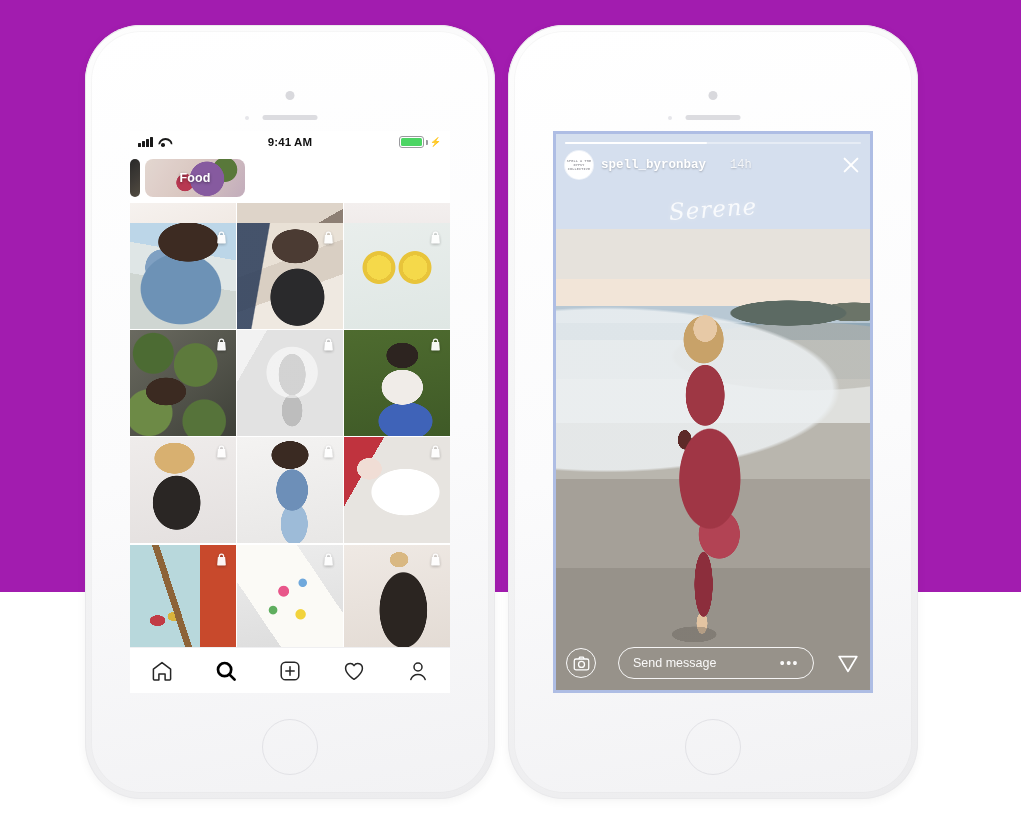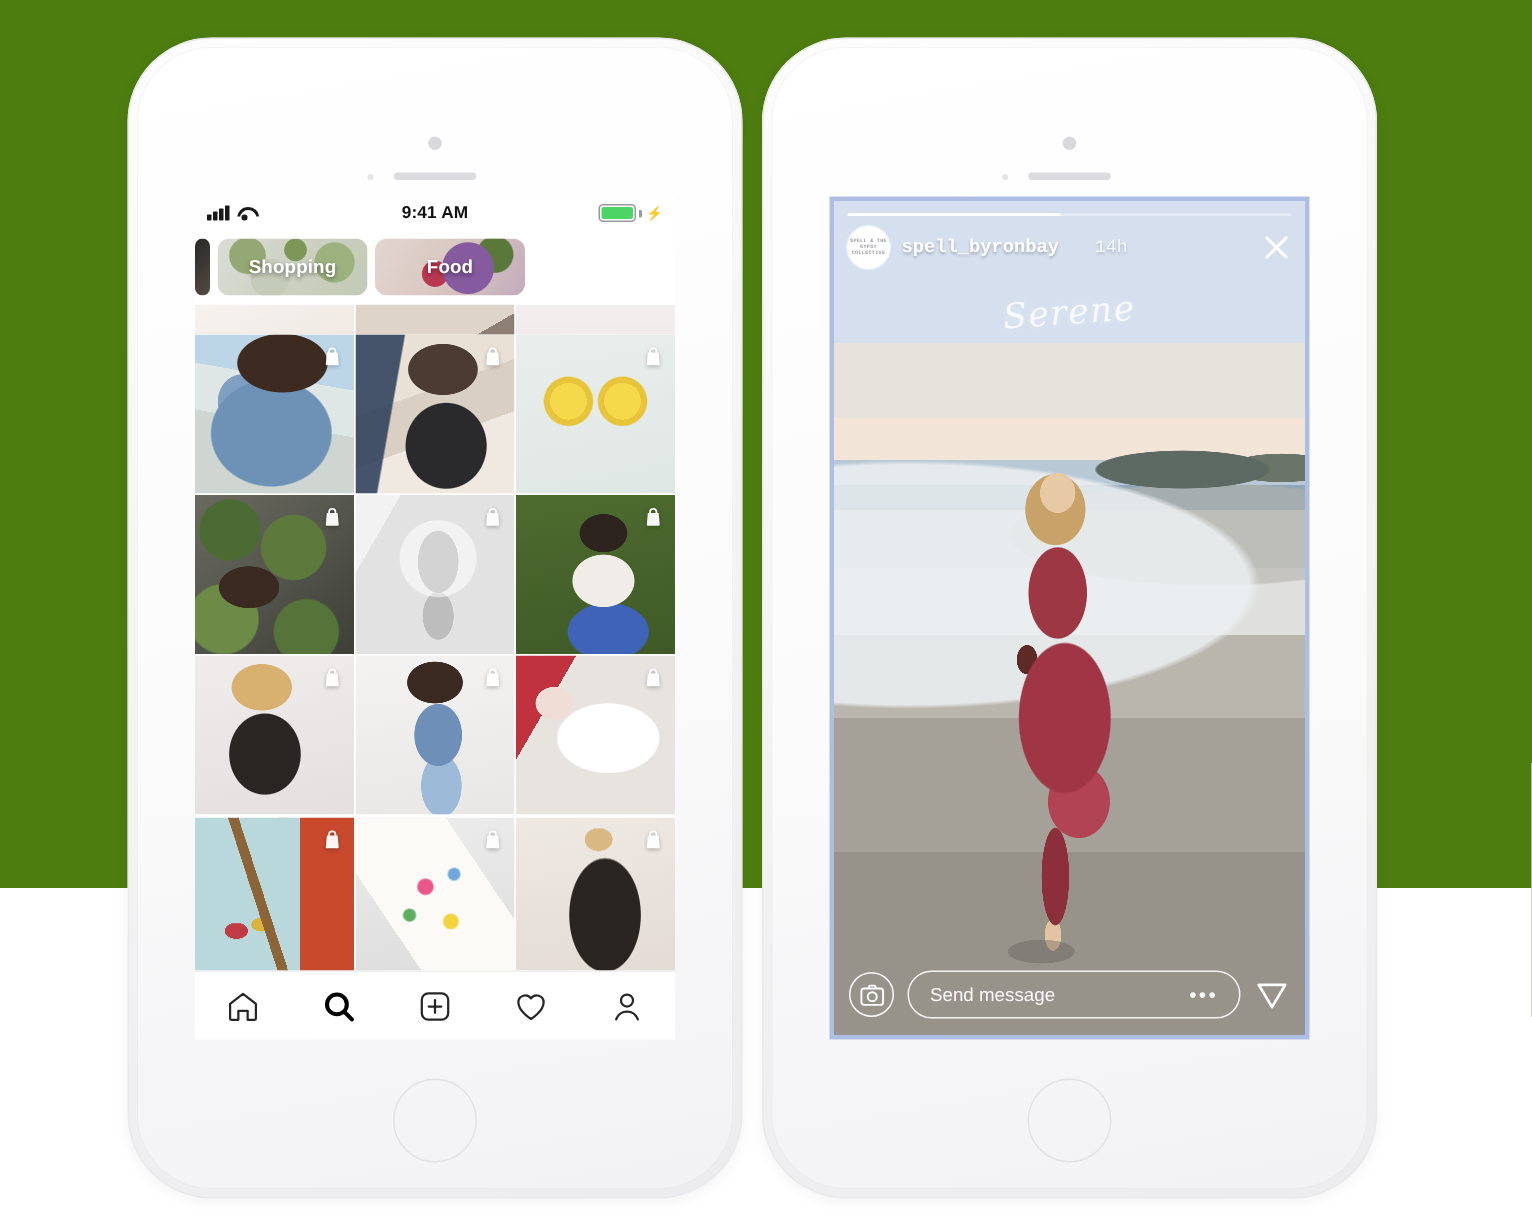--- a/index.html
+++ b/index.html
@@ -2,21 +2,21 @@
 <html><head>
 <meta charset="utf-8">
 <style>
   * { box-sizing: border-box; margin: 0; padding: 0; }
   html, body {
     width: 1021px; height: 818px;
     background: #ffffff;
     font-family: "Liberation Sans", sans-serif;
     overflow: hidden;
   }
-  .stage { position: relative; width: 1021px; height: 592px; background: #4d7c0f; }
+  .stage { position: relative; width: 1021px; height: 592px; background: #a21caf; }
 
   
   .phone {
     position: absolute;
     width: 410px; height: 774px;
     border-radius: 56px;
     background: linear-gradient(160deg,#fdfdfd 0%,#f4f4f5 45%,#ececee 100%);
     box-shadow: 0 0 0 1px #e9e9eb inset, 0 2px 10px rgba(0,0,0,0.05);
   }
   .phone-inner-ring {
@@ -164,21 +164,21 @@
     padding: 6px 12px 6px 10px; display:flex; align-items:center; gap:7px;
     box-shadow: 0 1px 4px rgba(0,0,0,.14);
   }
   .product-sticker .txt {
     color:#c4697e; font-size: 13px; font-weight:700; letter-spacing:.3px;
     font-family:"Liberation Sans", sans-serif;
   }
 
   .story-foot {
     position:absolute; bottom: 10px; left: 10px; right: 10px; height: 34px;
-    z-index:6; display:flex; align-items:center; gap:9px;
+    z-index:6; display:flex; align-items:center; gap:22px;
   }
   .cam-btn { width: 30px; height: 30px; border-radius:50%;
     border: 1.6px solid rgba(255,255,255,.95); display:flex;
     align-items:center; justify-content:center; flex:0 0 auto; }
   .msg-box {
     flex: 1; height: 32px; border-radius: 18px; border: 1.4px solid rgba(255,255,255,.9);
     display:flex; align-items:center; padding: 0 14px;
   }
   .msg-box .ph { color: rgba(255,255,255,.95); font-size: 12.5px; }
   .dots { margin-left:auto; color:rgba(255,255,255,.95); font-size: 14px; letter-spacing:1.5px; line-height:0; }
@@ -213,29 +213,20 @@
               <span></span>
             </div>
           <div class="batt-cap"></div>
           <div class="bolt">⚡</div>
         </div>
       </div>
 
       <div class="chips">
         <div class="chip chip-edge" style="width:10px;">
           <div class="chip-img" style="background:linear-gradient(135deg,#2b2b2b,#575046);"></div>
-        </div>
-        <div class="chip" style="width:100px;">
-          <div class="chip-img" style="background:
-               radial-gradient(circle at 20% 30%, #9eb27a 0 14%, transparent 15%),
-               radial-gradient(circle at 52% 20%, #85a05e 0 12%, transparent 13%),
-               radial-gradient(circle at 78% 42%, #a6bb86 0 16%, transparent 17%),
-               radial-gradient(circle at 35% 70%, #cfd6c2 0 18%, transparent 19%),
-               linear-gradient(120deg,#e7e9e2,#d6dccb 55%,#cdd4c0);"></div>
-          <span class="chip-label">Shopping</span>
         </div>
         <div class="chip" style="width:100px;">
           <div class="chip-img" style="background:
                radial-gradient(circle at 62% 52%, #8e5fa8 0 26%, transparent 27%),
                radial-gradient(circle at 40% 62%, #c23b56 0 13%, transparent 14%),
                radial-gradient(circle at 80% 28%, #5e7f3e 0 14%, transparent 15%),
                linear-gradient(120deg,#f0e3dc,#e6d3cd 45%,#cdb6c6);"></div>
           <span class="chip-label">Food</span>
         </div>
 

